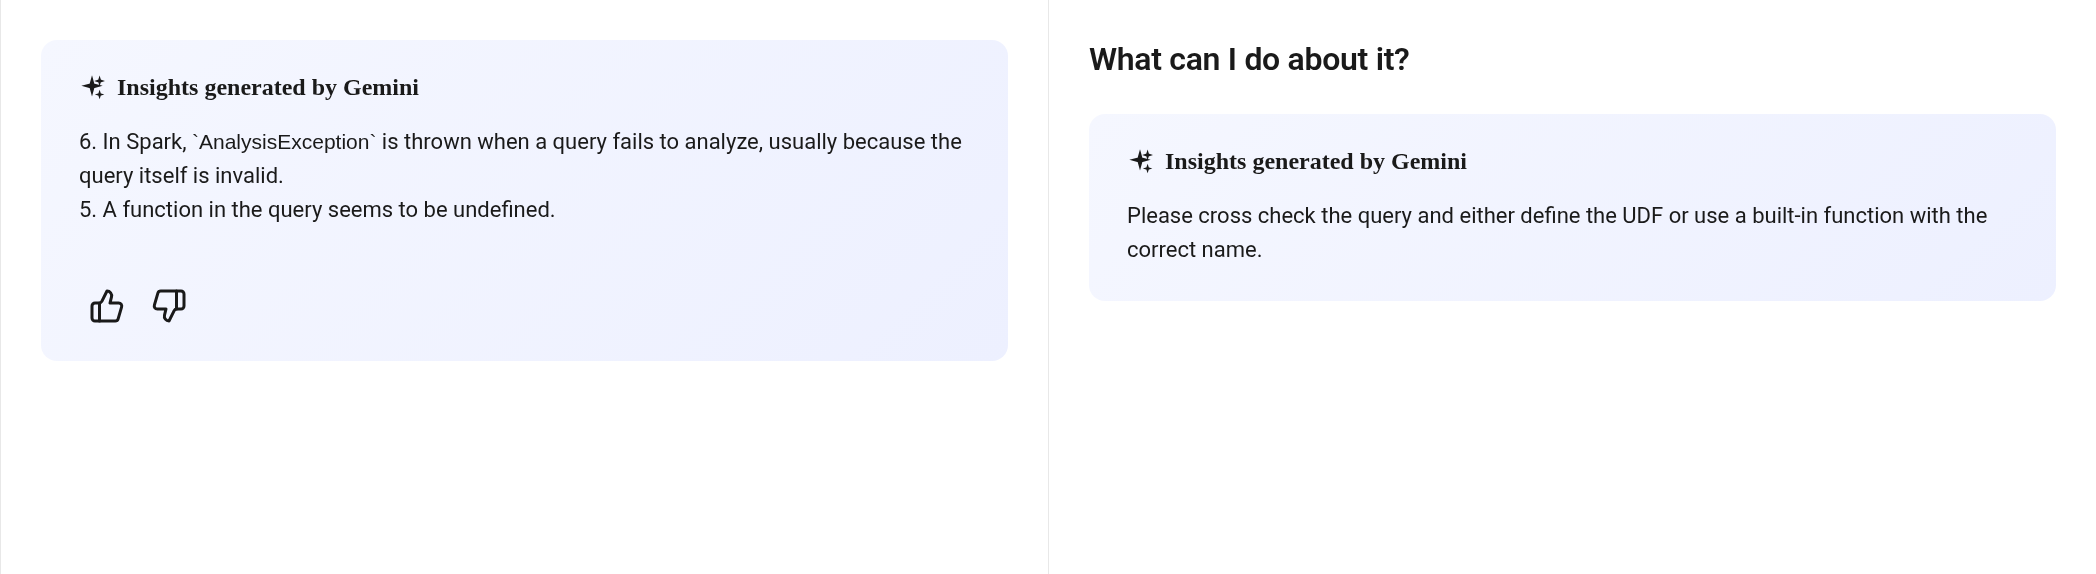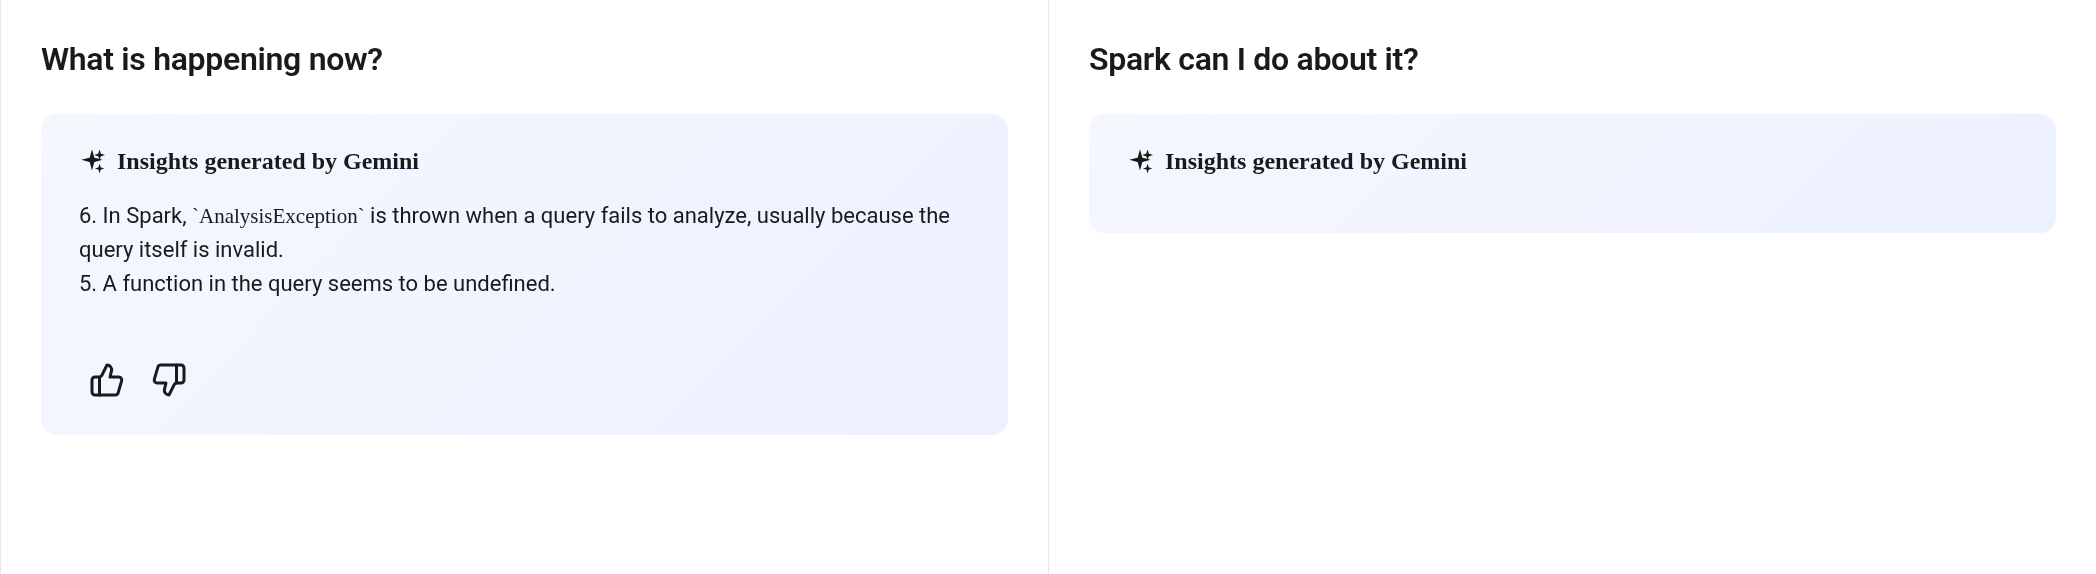--- a/index.html
+++ b/index.html
@@ -51,21 +51,21 @@
       color: #1a1a1a;
       font-family: Liberation Serif, serif;
     }
     .insight-body {
       font-size: 22px;
       line-height: 1.55;
       color: #1a1a1a;
       font-weight: 400;
     }
     .insight-body .code {
-      font-family: Liberation Serif, serif;
+      font-family: Liberation Sans, sans-serif;
       font-size: 21px;
     }
     .feedback-row {
       display: flex;
       gap: 22px;
       margin-top: 60px;
       padding-left: 8px;
     }
     .feedback-btn {
       width: 40px;
@@ -81,21 +81,20 @@
       width: 36px;
       height: 36px;
     }
   </style>
 </head>
 <body>
 
 <div class="container">
 
   <div class="panel">
-    <h2 class="panel-heading">What is happening now?</h2>
 
     <div class="insight-card">
       <div class="insight-header">
         <span class="sparkle-icon">
           <svg viewBox="0 0 24 24" fill="none" stroke="#1a1a1a" stroke-width="1.5">
             <path d="M12 3 L13.5 8.5 L19 10 L13.5 11.5 L12 17 L10.5 11.5 L5 10 L10.5 8.5 Z" fill="#1a1a1a"></path>
             <path d="M19 3 L19.6 4.9 L21.5 5.5 L19.6 6.1 L19 8 L18.4 6.1 L16.5 5.5 L18.4 4.9 Z" fill="#1a1a1a"></path>
             <path d="M19 16 L19.5 17.5 L21 18 L19.5 18.5 L19 20 L18.5 18.5 L17 18 L18.5 17.5 Z" fill="#1a1a1a"></path>
           </svg>
         </span>
@@ -122,29 +121,30 @@
               <path d="M17 14V2"></path>
               <path d="M9 18.12 10 14H4.17a2 2 0 0 1-1.92-2.56l2.33-8A2 2 0 0 1 6.5 2H20a2 2 0 0 1 2 2v8a2 2 0 0 1-2 2h-2.76a2 2 0 0 0-1.79 1.11L12 22h0a3.13 3.13 0 0 1-3-3.88Z"></path>
             </svg>
           </span>
         </button>
       </div>
     </div>
   </div>
 
   <div class="panel">
-    <h2 class="panel-heading">Spark can I do about it?</h2>
+    <h2 class="panel-heading">What can I do about it?</h2>
 
     <div class="insight-card">
       <div class="insight-header">
         <span class="sparkle-icon">
           <svg viewBox="0 0 24 24" fill="none" stroke="#1a1a1a" stroke-width="1.5">
             <path d="M12 3 L13.5 8.5 L19 10 L13.5 11.5 L12 17 L10.5 11.5 L5 10 L10.5 8.5 Z" fill="#1a1a1a"></path>
             <path d="M19 3 L19.6 4.9 L21.5 5.5 L19.6 6.1 L19 8 L18.4 6.1 L16.5 5.5 L18.4 4.9 Z" fill="#1a1a1a"></path>
             <path d="M19 16 L19.5 17.5 L21 18 L19.5 18.5 L19 20 L18.5 18.5 L17 18 L18.5 17.5 Z" fill="#1a1a1a"></path>
           </svg>
         </span>
         <span class="insight-title">Insights generated by Gemini</span>
       </div>
+      <div class="insight-body">Please cross check the query and either define the UDF or use a built-in function with the correct name.</div>
     </div>
   </div>
 
 </div>
 
 </body></html>

